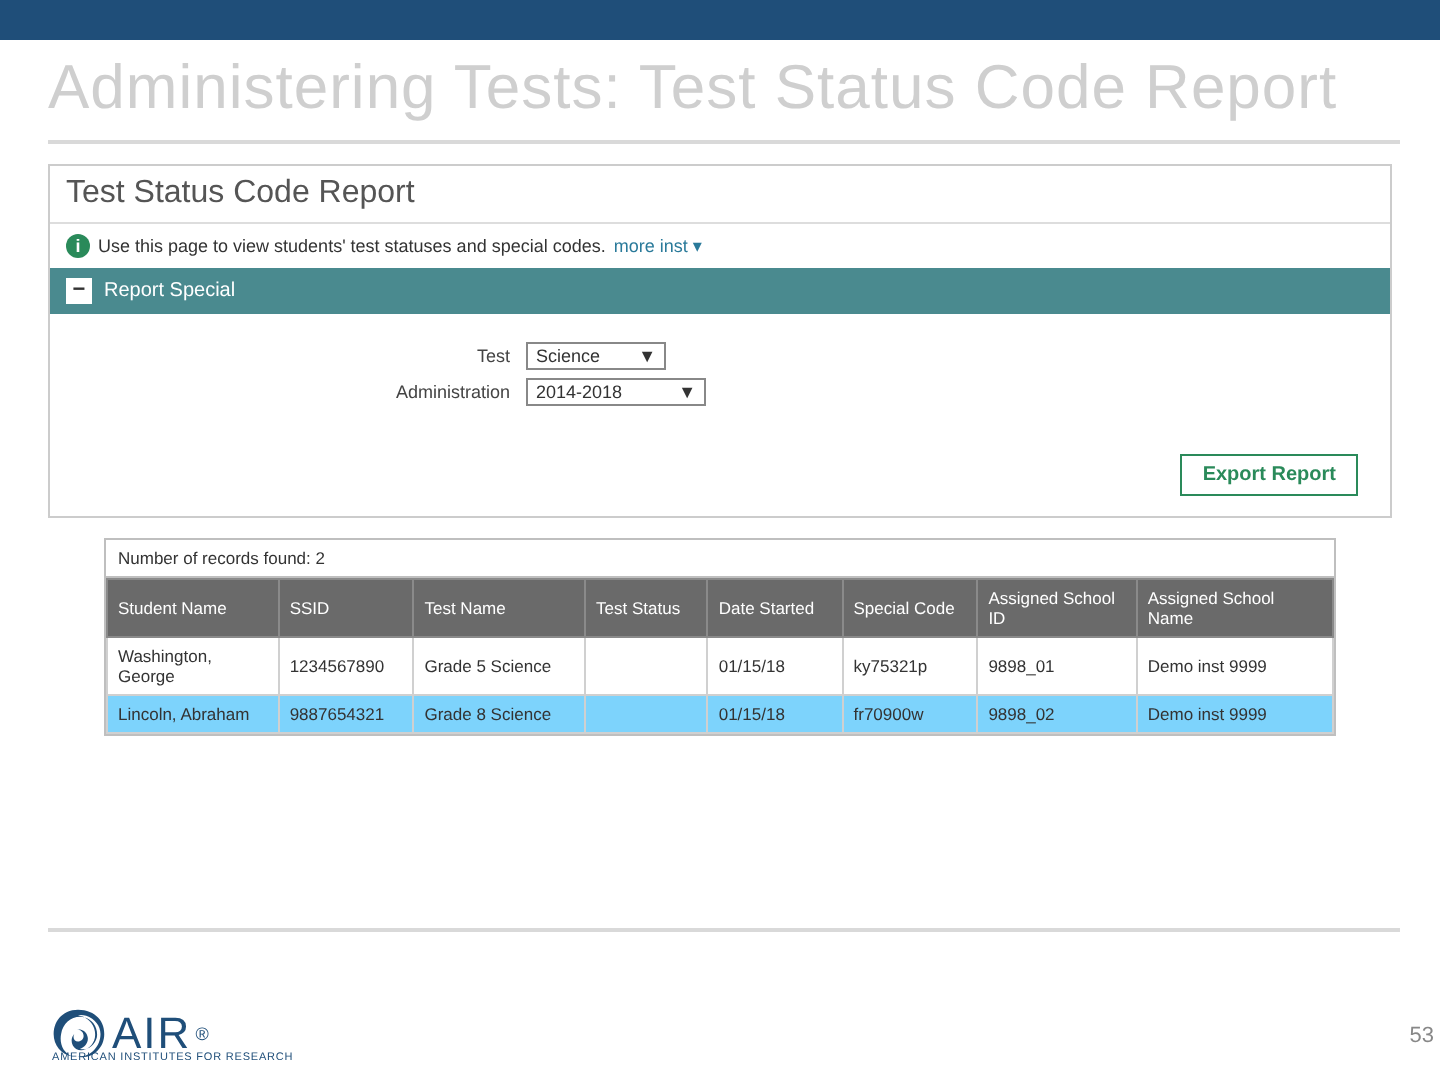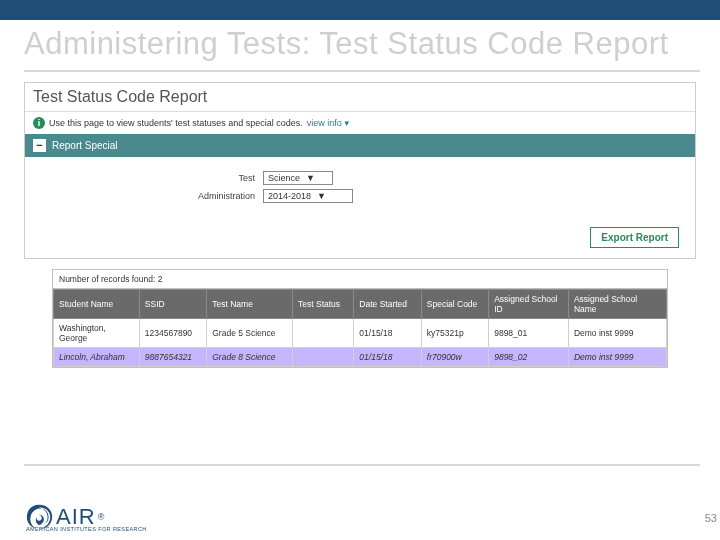--- a/index.html
+++ b/index.html
@@ -12,31 +12,31 @@
   .screenshot { margin: 10px 24px 0 24px; border: 1px solid #ccc; font-size: 9px; color: #333; }
   .shot-title { background: #fff; padding: 5px 8px; font-size: 16px; color: #555; border-bottom: 1px solid #ddd; }
   .info-row { padding: 5px 8px; display: flex; align-items: center; gap: 4px; }
   .info-icon { width: 12px; height: 12px; border-radius: 50%; background: #2a8a5a; color: #fff; font-size: 9px; font-weight: bold; display: inline-flex; align-items: center; justify-content: center; }
   .more-link { color: #2a7a9a; cursor: pointer; }
   .criteria-hdr { background: #4a8a8f; color: #fff; padding: 5px 8px; display: flex; align-items: center; gap: 6px; font-size: 10px; }
   .mini-box { width: 13px; height: 13px; background: #fff; color: #333; display: inline-flex; align-items: center; justify-content: center; font-weight: bold; font-size:11px; line-height:1; }
   .criteria-body { padding: 10px 8px 14px 8px; }
   .crit-row { display: flex; align-items: center; margin: 4px 0; }
   .crit-label { width: 230px; text-align: right; padding-right: 8px; color: #444; }
-  .crit-sel { border: 1px solid #888; padding: 1px 4px; background: #fff; font-size: 9px; min-width: 70px; display: inline-flex; align-items: center; gap: 6px; }
+  .crit-sel { border: 1px solid #888; padding: 1px 4px; background: #fff; font-size: 9px; min-width: 70px; display: inline-flex; align-items: center; justify-content: space-between; gap: 16px; }
   .crit-sel .arr { font-size: 9px; }
   .btn-row { display: flex; justify-content: flex-end; gap: 14px; padding: 6px 16px 10px 0; }
   .btn { border: 1px solid #2a8a5a; color: #2a8a5a; background: #fff; padding: 4px 10px; font-size: 10px; font-weight: bold; cursor: pointer; }
 
   .table-wrap { margin: 10px 52px 0 52px; border: 1px solid #bfbfbf; font-size: 8.5px; }
   .records { padding: 4px 6px; border-bottom: 1px solid #bfbfbf; color: #333; }
   table { width: 100%; border-collapse: collapse; table-layout: fixed; }
   th { background: #6a6a6a; color: #fff; font-weight: normal; text-align: left; padding: 4px 5px; border: 1px solid #8a8a8a; font-size: 8.5px; }
   td { padding: 4px 5px; border: 1px solid #d0d0d0; color: #333; }
-  tr.alt td { background: #c4b5fd; font-style: italic; }
+  tr.alt td { background: #7dd3fc; }
 
   .footer-line { position: absolute; left: 24px; right: 20px; bottom: 74px; height: 2px; background: #d9d9d9; }
   .logo { position: absolute; left: 24px; bottom: 8px; display: flex; align-items: center; gap: 2px; }
   .logo-swirl { width: 30px; height: 30px; color: #1f4e79; }
   .logo-text { font-size: 22px; font-weight: 300; color: #1f4e79; letter-spacing: 1px; }
   .logo-reg { font-size: 9px; color: #1f4e79; vertical-align: top; }
   .logo-sub { position: absolute; left: 26px; bottom: 8px; font-size: 5.5px; color: #1f4e79; letter-spacing: 0.4px; }
   .page-num { position: absolute; right: 3px; bottom: 16px; font-size: 11px; color: #888; }
 </style>
 </head>
@@ -44,21 +44,21 @@
 
 <div class="topbar"></div>
 <div class="slide-title">Administering Tests: Test Status Code Report</div>
 <div class="title-underline"></div>
 
 <div class="screenshot">
   <div class="shot-title">Test Status Code Report</div>
   <div class="info-row">
     <span class="info-icon">i</span>
     <span>Use this page to view students' test statuses and special codes.</span>
-    <span class="more-link">view info ▾</span>
+    <span class="more-link">more inst ▾</span>
   </div>
   <div class="criteria-hdr">
     <span class="mini-box">−</span>
     <span>Report Special</span>
   </div>
   <div class="criteria-body">
     <div class="crit-row">
       <div class="crit-label">Test</div>
       <div class="crit-sel">
         <span>Science</span>

